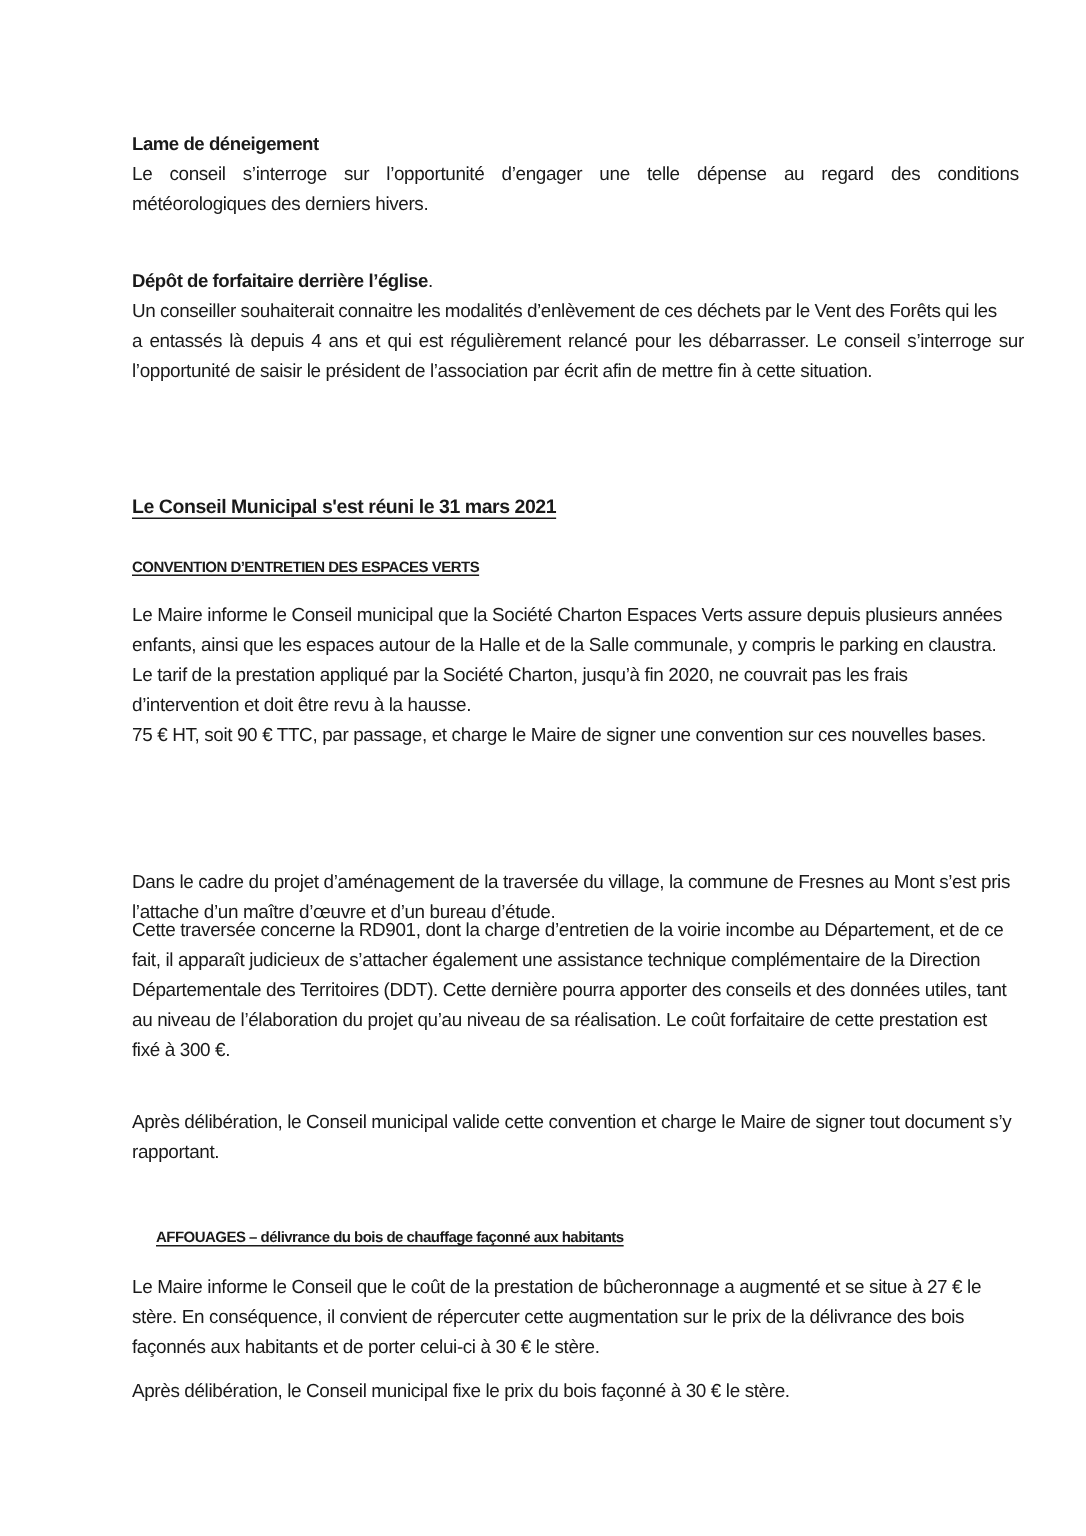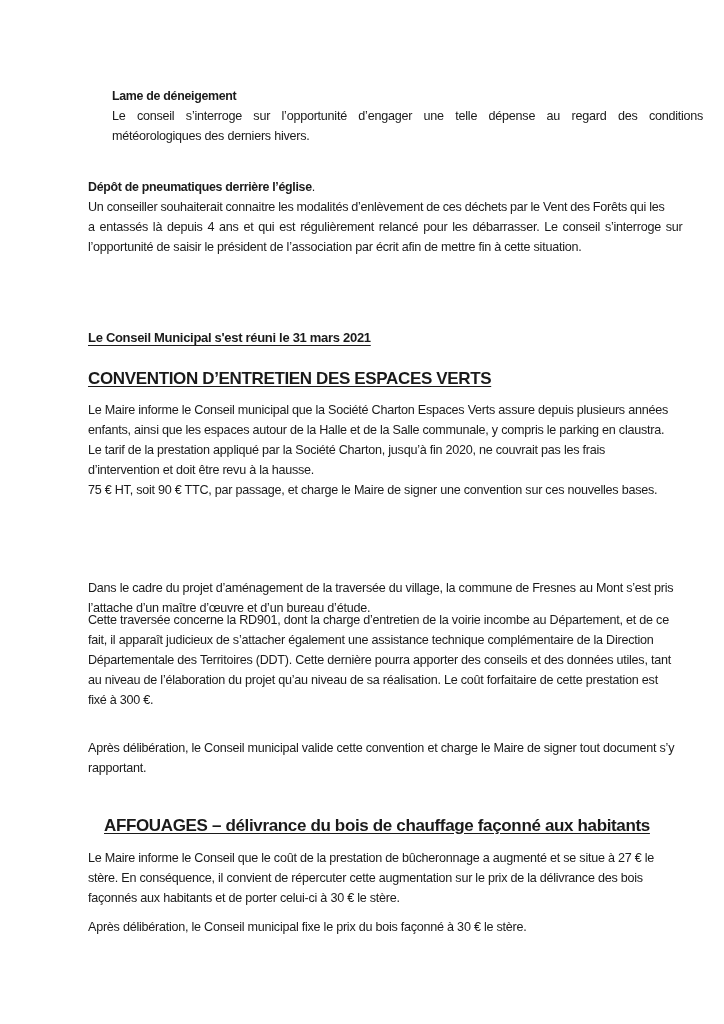--- a/index.html
+++ b/index.html
@@ -8,43 +8,43 @@
     font-family: "Liberation Sans", sans-serif; color: #1a1a1a;
   }
   .page { position: absolute; left: 0; top: 0; width: 724px; height: 1024px; }
   .p {
     position: absolute; left: 88px; width: 548px;
     font-size: 12.6px; line-height: 20px; margin: 0;
     letter-spacing: -0.25px;
   }
   .sub-h { font-weight: bold; font-size: 12.4px; letter-spacing: -0.3px; }
   .sec-h {
-    font-weight: bold; font-size: 17px; text-decoration: underline;
+    font-weight: bold; font-size: 10px; text-decoration: underline;
     letter-spacing: -0.35px; text-underline-offset: 2px;
   }
   .title {
     position: absolute; left: 88px; top: 330px;
     font-weight: bold; font-size: 13px; text-decoration: underline;
     letter-spacing: -0.3px; margin: 0; text-underline-offset: 3px;
   }
   .line { display: block; white-space: nowrap; }
 </style>
 </head>
 <body>
 
 <div class="page">
 
-  <div class="p" style="top:86px;margin-left:24px;">
+  <div class="p" style="top:86px;">
     <span class="line sub-h">Lame de déneigement</span>
     <span class="line" style="word-spacing:8.2px;">Le conseil s’interroge sur l’opportunité d’engager une telle dépense au regard des conditions</span>
     <span class="line">météorologiques des derniers hivers.</span>
   </div>
 
   <div class="p" style="top:177px;">
-    <span class="line"><span class="sub-h">Dépôt de pneumatiques derrière l’église</span><span>.</span></span>
+    <span class="line"><span class="sub-h">Dépôt de forfaitaire derrière l’église</span><span>.</span></span>
     <span class="line" style="word-spacing:-0.2px;">Un conseiller souhaiterait connaitre les modalités d’enlèvement de ces déchets par le Vent des Forêts qui les</span>
     <span class="line" style="word-spacing:1.6px;">a entassés là depuis 4 ans et qui est régulièrement relancé pour les débarrasser. Le conseil s’interroge sur</span>
     <span class="line">l’opportunité de saisir le président de l’association par écrit afin de mettre fin à cette situation.</span>
   </div>
 
   <h1 class="title">Le Conseil Municipal s'est réuni le 31 mars 2021</h1>
 
   <div class="p" style="top:369px;">
     <span class="line sec-h">CONVENTION D’ENTRETIEN DES ESPACES VERTS</span>
   </div>

